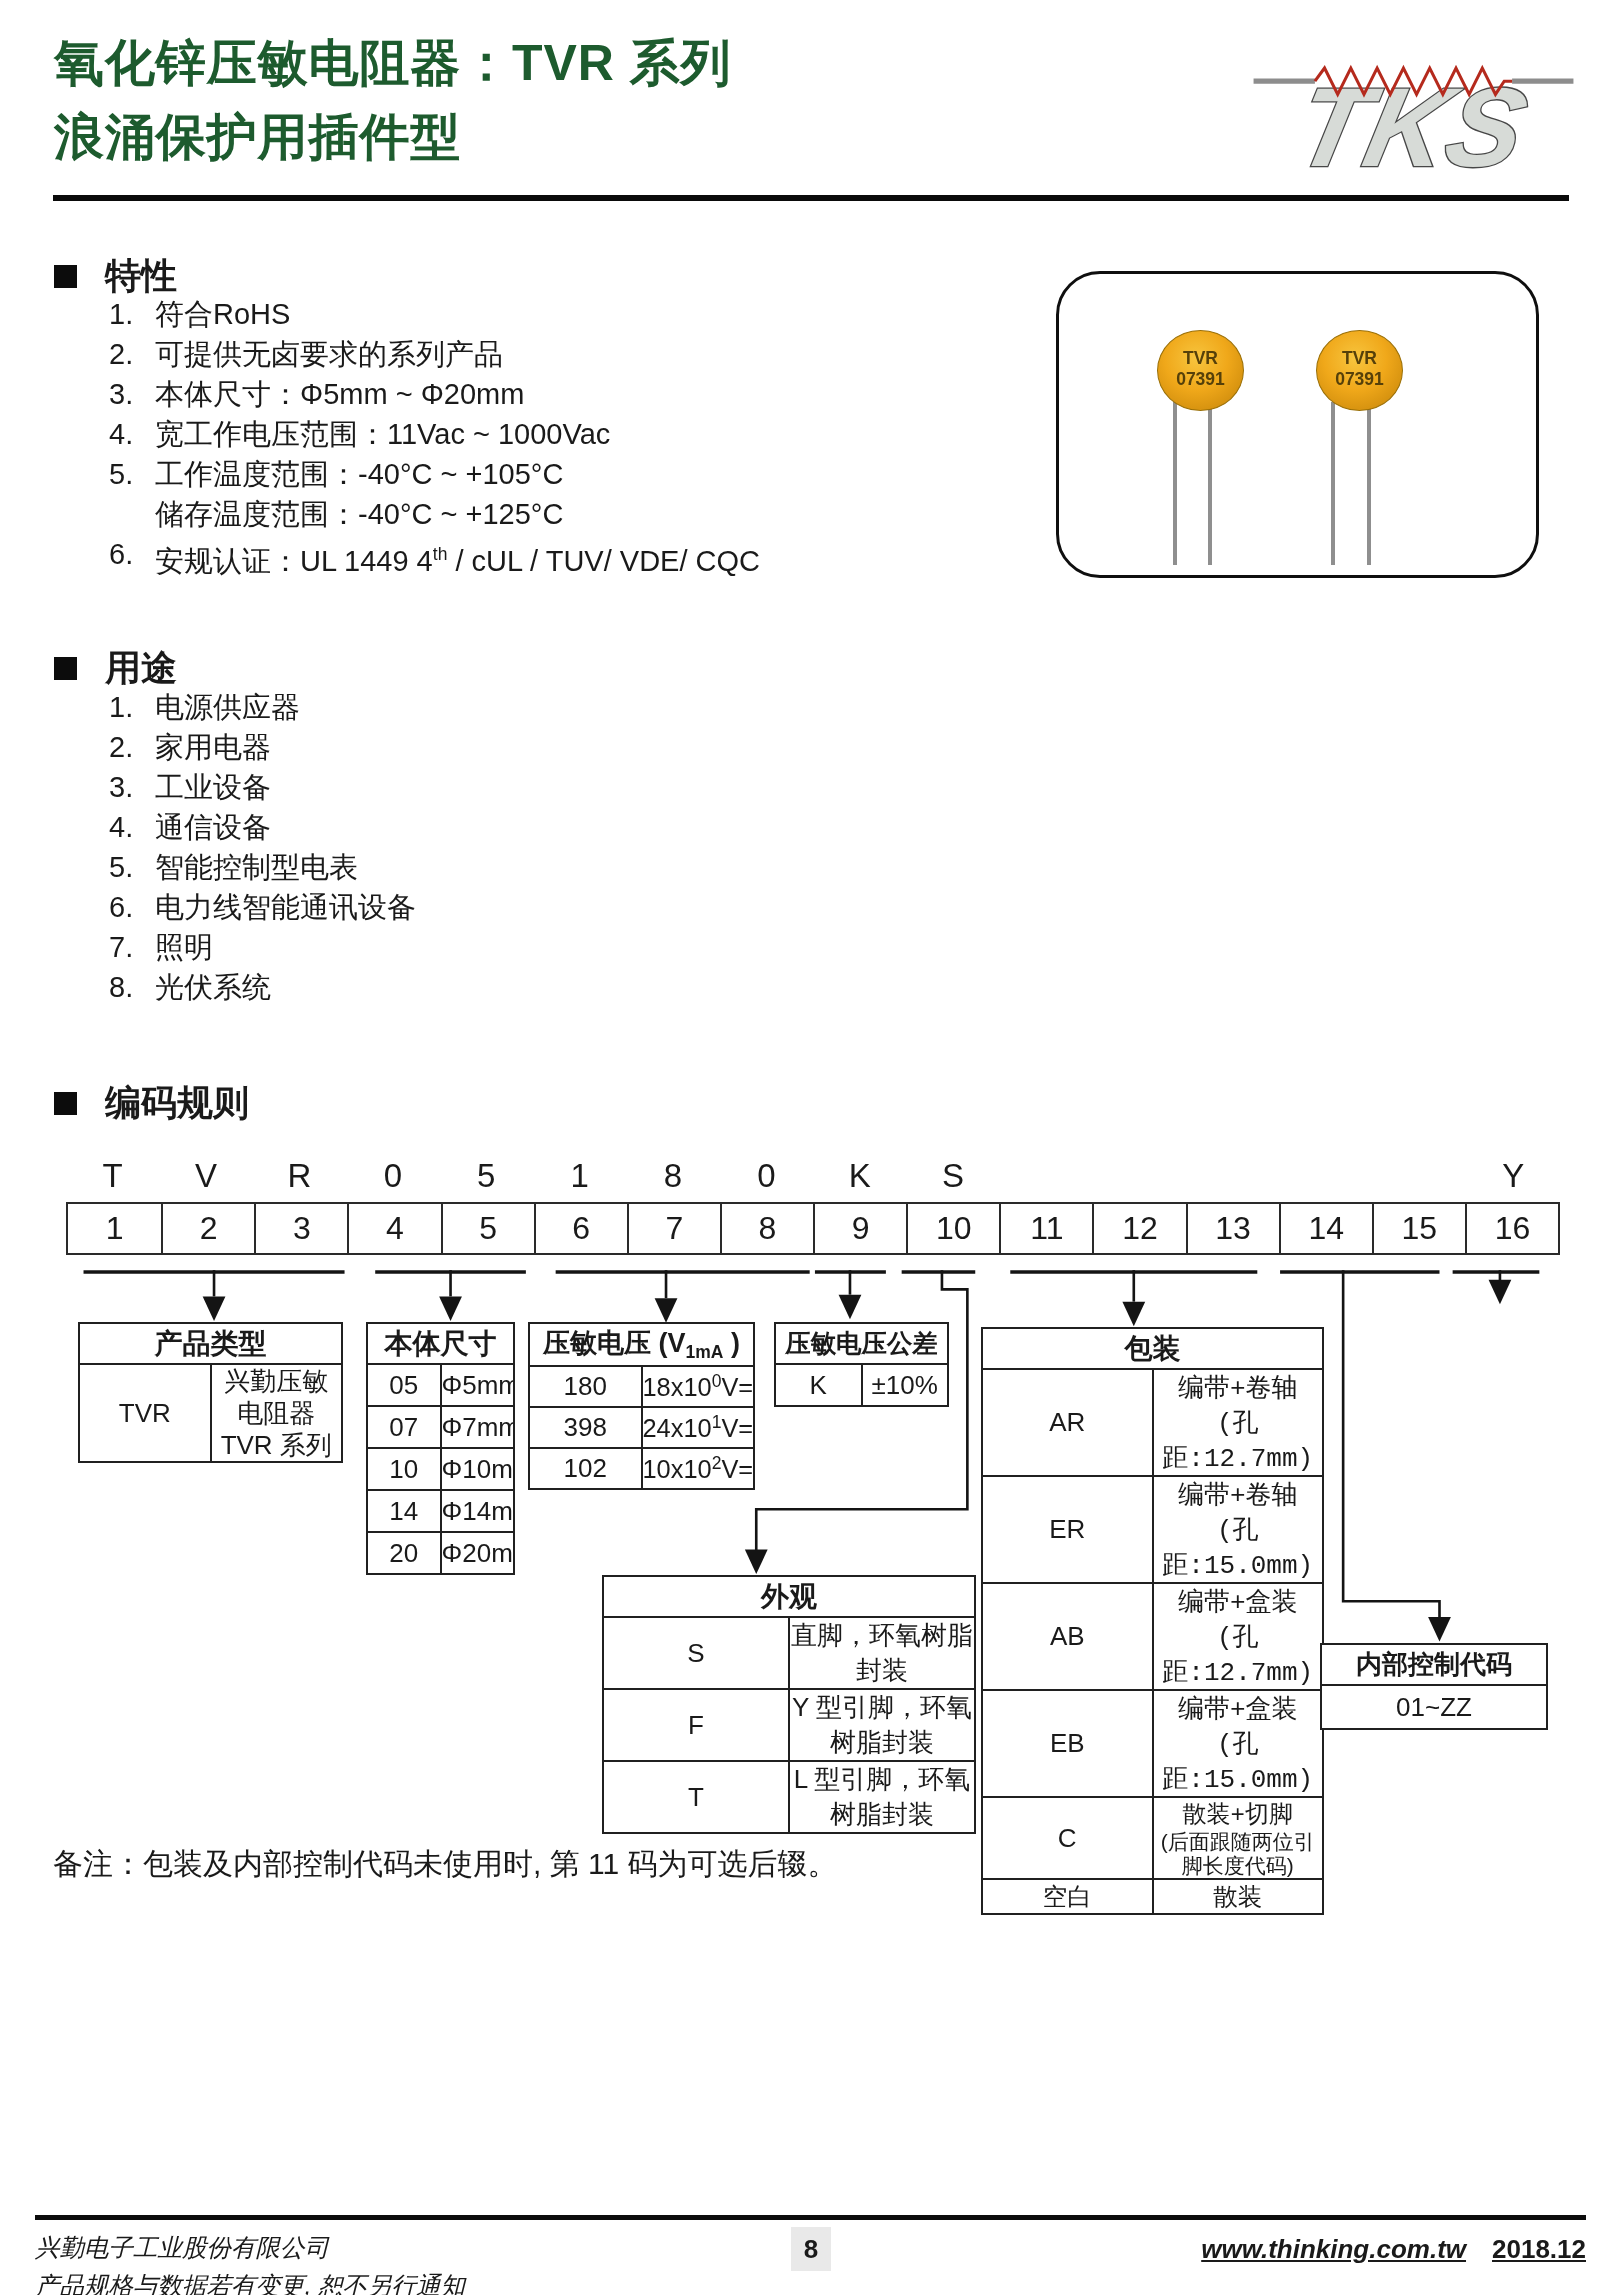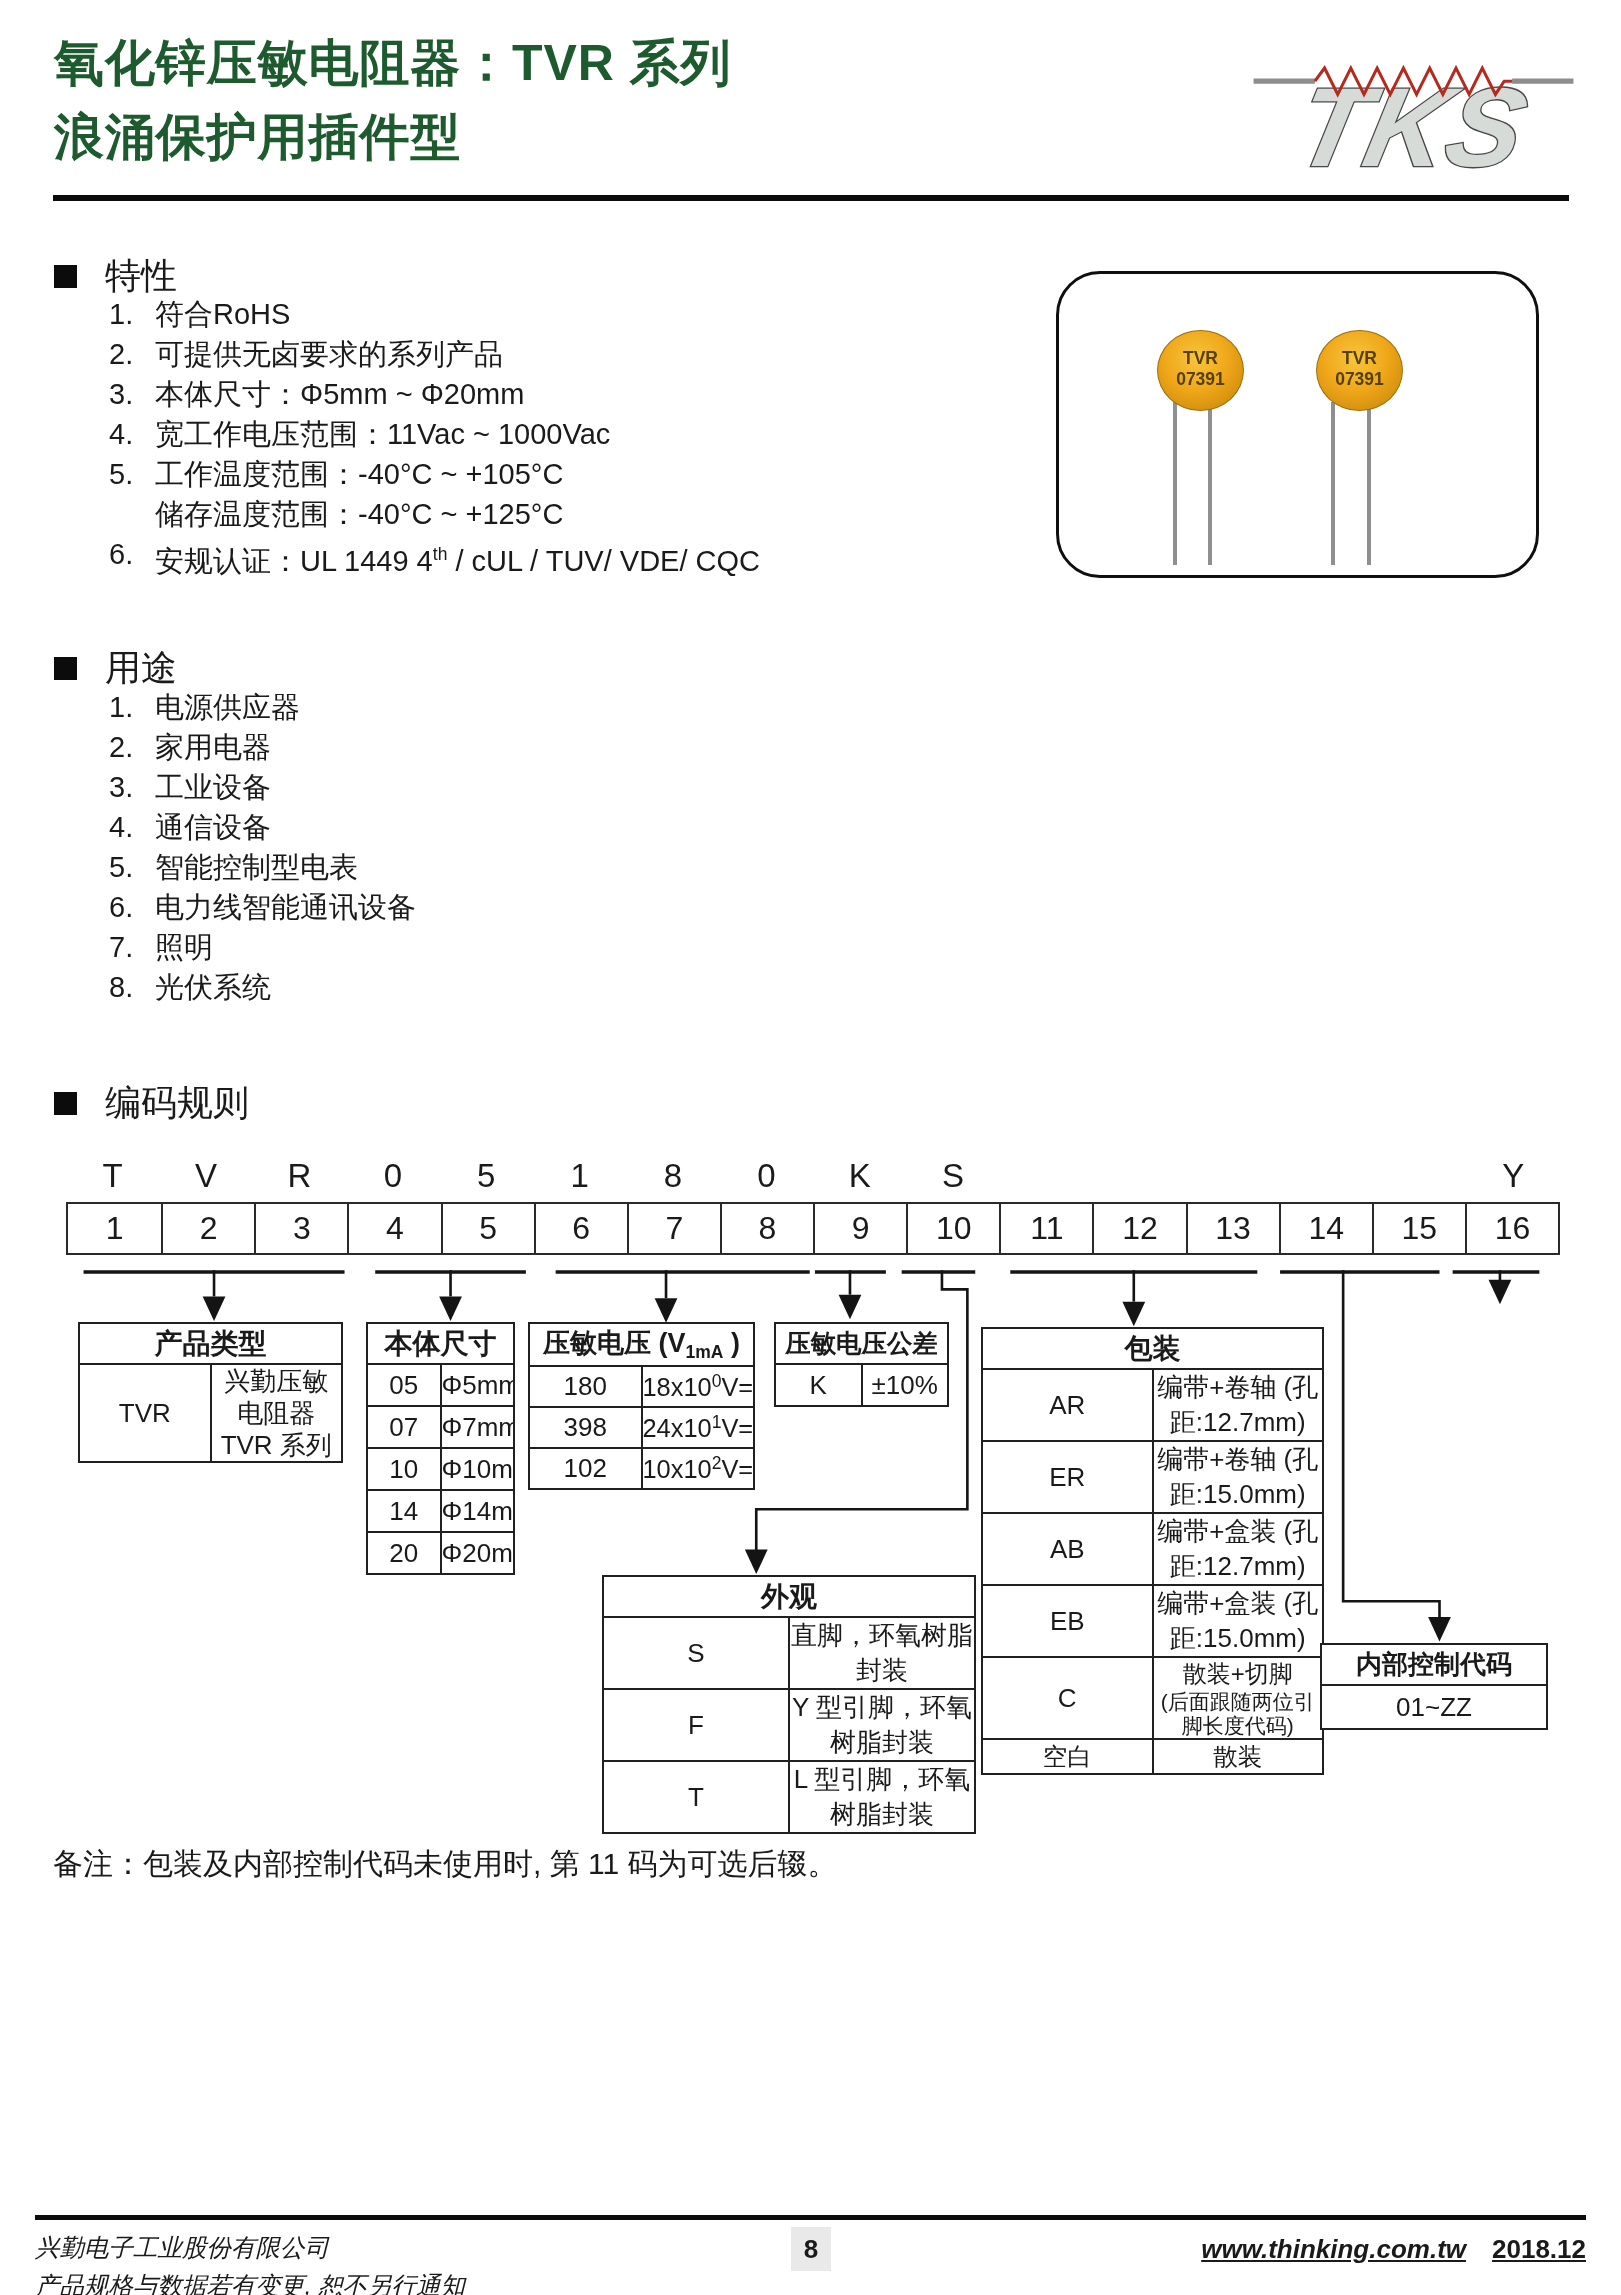--- a/index.html
+++ b/index.html
@@ -10,21 +10,21 @@
   }
   
   .title-block{position:absolute; left:54px; top:26px;}
   .title-line{font-size:50px; font-weight:700; color:#1d5b2e; line-height:74px; letter-spacing:0.9px;}
   .title-rule{position:absolute; left:53px; top:195px; width:1516px; height:6.1px; background:#0a0a0a;}
   
   .logo{position:absolute; left:1249px; top:33px; width:329px; height:156px;}
   
   .sec{position:absolute; display:flex; align-items:center; gap:28px;}
   .sq{width:23px; height:23px; background:#0c0c0c; flex:0 0 auto;}
-  .sec-title{font-size:36px; font-weight:400;}
+  .sec-title{font-size:36px; font-weight:700;}
   
   .nlist{position:absolute; left:109px; display:flex; flex-direction:column;}
   .nrow{display:flex; line-height:40px; font-size:29px;}
   .nnum{width:46px; flex:0 0 auto;}
   sup.th{font-size:17.5px; vertical-align:super;}
   
   .imgbox{position:absolute; left:1056px; top:271px; width:477px; height:301px;
           border:3.5px solid #0f0f0f; border-radius:44px; background:#fff;}
   .lead{position:absolute; width:3.5px; height:163px; top:128px; background:#8f8f8f;}
   .disc{position:absolute; width:87px; height:81px; border-radius:50%;
@@ -38,21 +38,21 @@
   .codeboxes{position:absolute; left:66px; top:1202px; width:1494px; display:grid;
              grid-template-columns:repeat(16,1fr); border:2.6px solid #2a2a2a; box-sizing:border-box;}
   .codeboxes span{border-left:2.6px solid #2a2a2a; height:49px; display:flex; align-items:center;
                   justify-content:center; font-size:32px;}
   .codeboxes span:first-child{border-left:none;}
   
   table.ct{position:absolute; border-collapse:collapse; table-layout:fixed; background:#fff;}
   table.ct th, table.ct td{border:2.6px solid #202020; text-align:center; padding:0; overflow:hidden;}
   table.ct th{font-size:28px; font-weight:700;}
   table.ct td{font-size:26px;}
-  .small27{font-size:24px;}
+  .small27{font-size:24px;font-family:Liberation Mono, monospace;}
   .small24{font-size:21px; line-height:24px;}
   sub.vm{font-size:17.5px;}
   sup.exp{font-size:17.5px; vertical-align:super;}
   
   .note{position:absolute; left:53px; top:1844px; font-size:30px;}
   .f-rule{position:absolute; left:35px; top:2215px; width:1551px; height:5.3px; background:#0c0c0c;}
   .f-company{position:absolute; left:35px; top:2231px; font-size:24.5px; font-style:italic;}
   .f-disc{position:absolute; left:35px; top:2269px; font-size:24.5px; font-style:italic;}
   .f-page{position:absolute; left:791px; top:2227px; width:40px; height:44px; background:#e9e9e9;
           display:flex; align-items:center; justify-content:center; font-size:26px; font-weight:700;}

